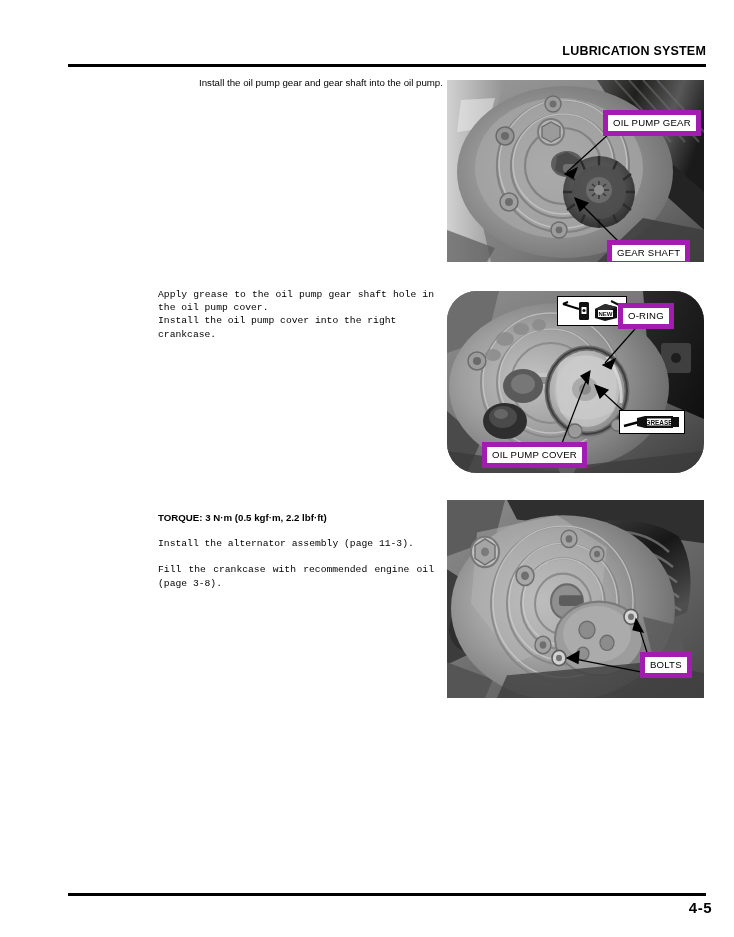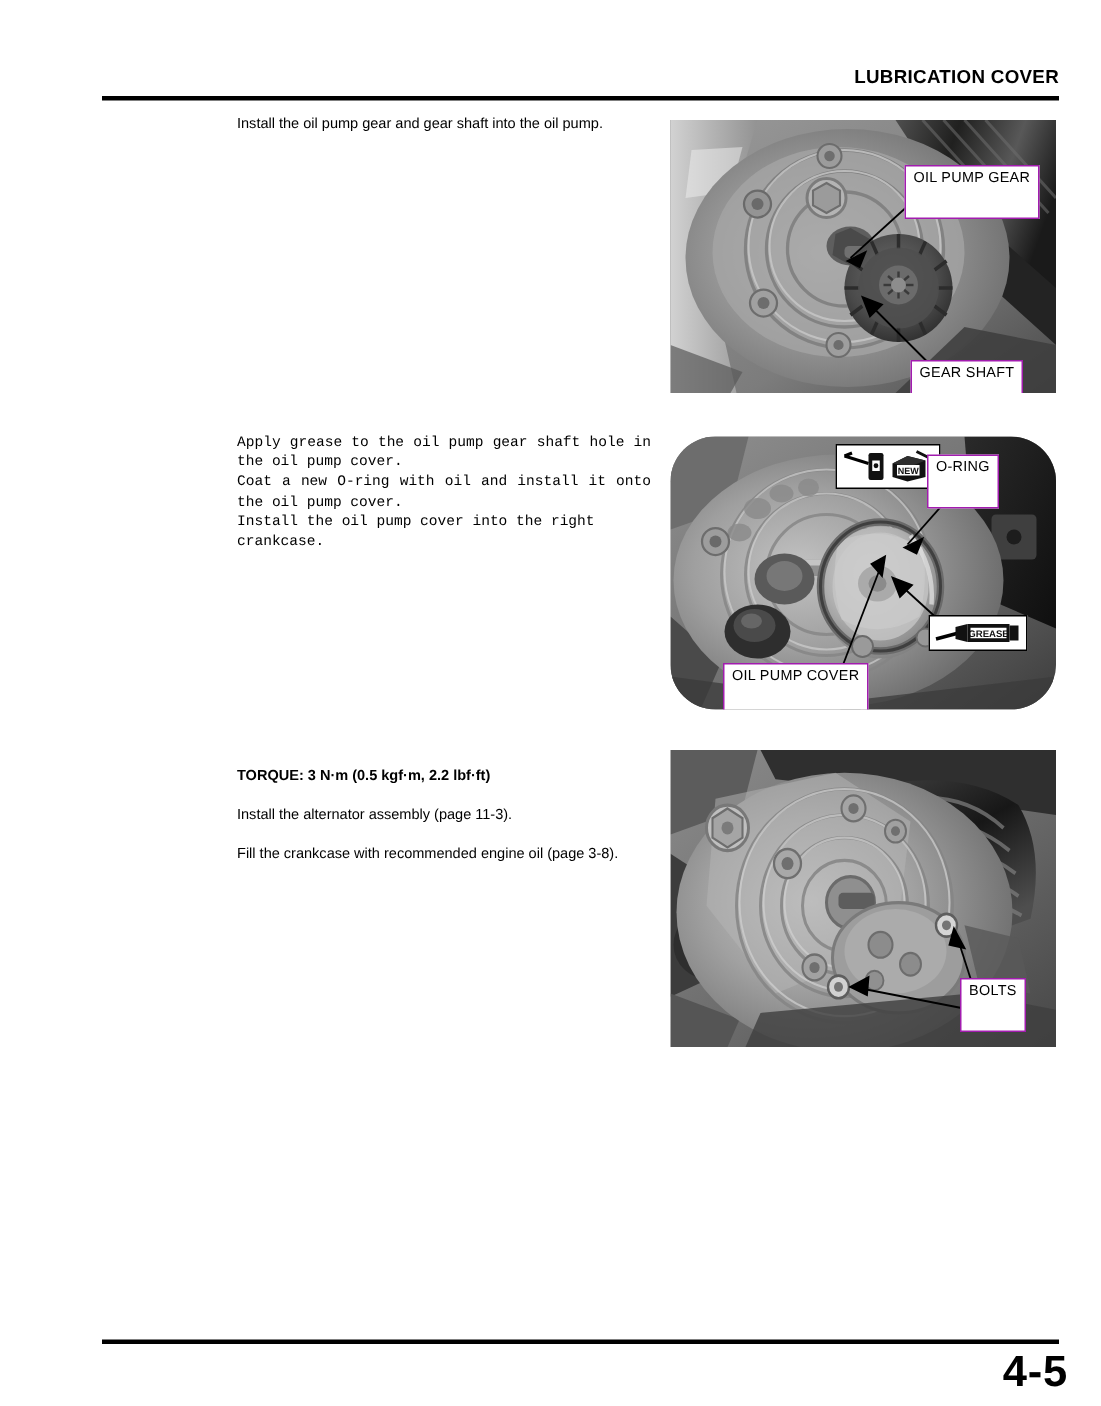--- a/index.html
+++ b/index.html
@@ -48,21 +48,21 @@
     left: 68px;
     top: 893px;
     width: 638px;
     height: 3px;
     background: #000;
   }
   .footer-page {
     position: absolute;
     right: 22px;
     top: 899px;
-    font-size: 29px;
+    font-size: 15px;
     font-weight: bold;
     letter-spacing: 0.5px;
   }
   .footer-ghost {
     position: absolute;
     left: 28px;
     top: 925px;
     width: 420px;
     font-size: 7px;
     color: #efefef;
@@ -72,59 +72,59 @@
 
   
   .text-col {
     position: absolute;
     left: 158px;
     width: 276px;
     font-size: 9.7px;
     line-height: 13.2px;
     color: #000;
   }
-  .block-1 { top: 76px; }
+  .block-1 { top: 76px; margin-left: 41px; }
   .block-2 { top: 288px; font-family: Liberation Mono, monospace; }
   .block-3 { top: 498px; }
 
   .text-col p {
     margin: 0;
     text-align: justify;
   }
   .text-col p.nojust { text-align: left; }
   .torque {
     font-weight: bold;
     margin-top: 13px !important;
     font-size: 9.7px;
   }
-  .spacer-p { margin-top: 13px !important; }
+  .spacer-p { margin-top: 13px !important; font-family: Liberation Mono, monospace; }
 
   
   .photo {
     position: absolute;
     left: 447px;
     width: 257px;
     overflow: hidden;
     background: #8a8a8a;
   }
   #photo-1 { top: 80px;  height: 182px; }
   #photo-2 { top: 291px; height: 182px; border-radius: 30px; }
   #photo-3 { top: 500px; height: 198px; }
 
   .photo svg { display: block; width: 100%; height: 100%; }
 
   
   .callout {
     position: absolute;
     background: #ffffff;
-    border: 1px solid #a21caf;
+    border: 5px solid #a21caf;
     font-size: 9.6px;
     font-weight: normal;
     letter-spacing: 0.2px;
-    padding: 2px 5px 21px 5px;
+    padding: 2px 5px 3px 5px;
     white-space: nowrap;
     line-height: 11px;
     color: #000;
   }
   .icon-badge {
     position: absolute;
     background: #ffffff;
     border: 1px solid #000;
     padding: 2px 3px;
     line-height: 0;
@@ -135,31 +135,30 @@
     position: absolute;
     left: 0; top: 0;
     width: 100%; height: 100%;
     pointer-events: none;
   }
 </style>
 </head>
 <body>
 
 <div class="header">
-  <div class="header-title">LUBRICATION COVER</div>
+  <div class="header-title">LUBRICATION SYSTEM</div>
   <div class="header-rule"></div>
 </div>
 
 <div class="text-col block-1">
   <p class="nojust">Install the oil pump gear and gear shaft into the oil pump.</p>
 </div>
 
 <div class="text-col block-2">
   <p>Apply grease to the oil pump gear shaft hole in the oil pump cover.</p>
-  <p>Coat a new O-ring with oil and install it onto the oil pump cover.</p>
   <p class="nojust">Install the oil pump cover into the right crankcase.</p>
 </div>
 
 <div class="text-col block-3">
   <p class="torque">TORQUE: 3 N·m (0.5 kgf·m, 2.2 lbf·ft)</p>
   <p class="nojust spacer-p">Install the alternator assembly (page 11-3).</p>
   <p class="spacer-p">Fill the crankcase with recommended engine oil (page 3-8).</p>
 </div>
 
 <div class="photo" id="photo-1">

